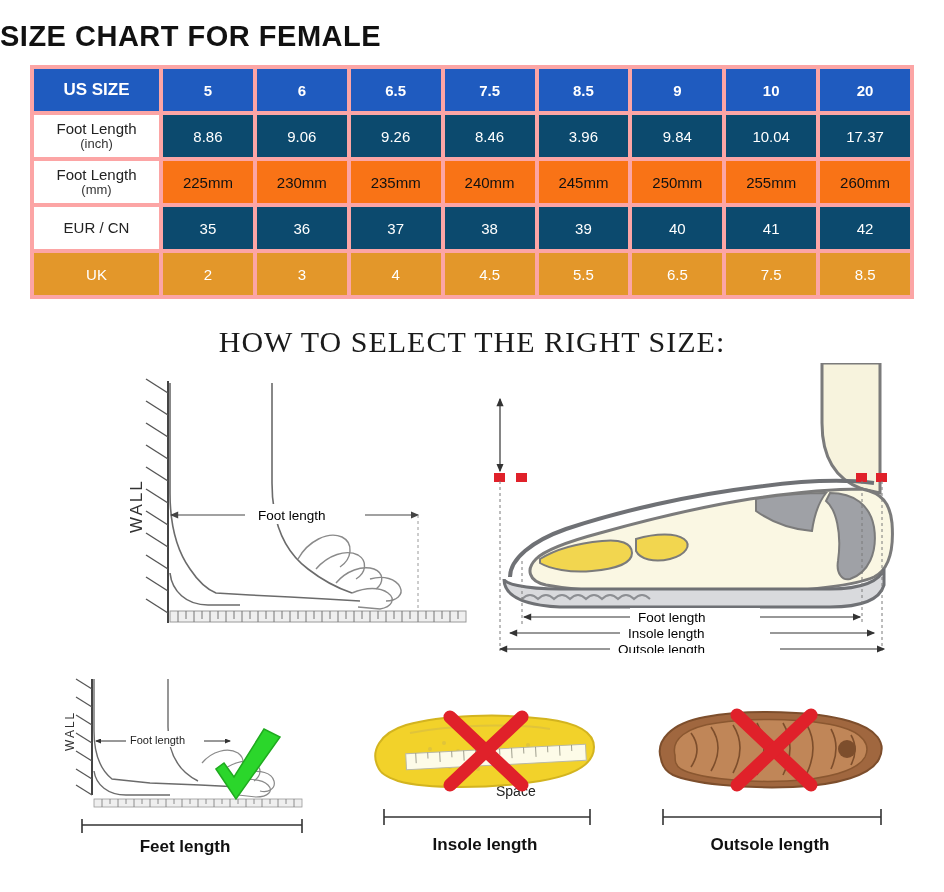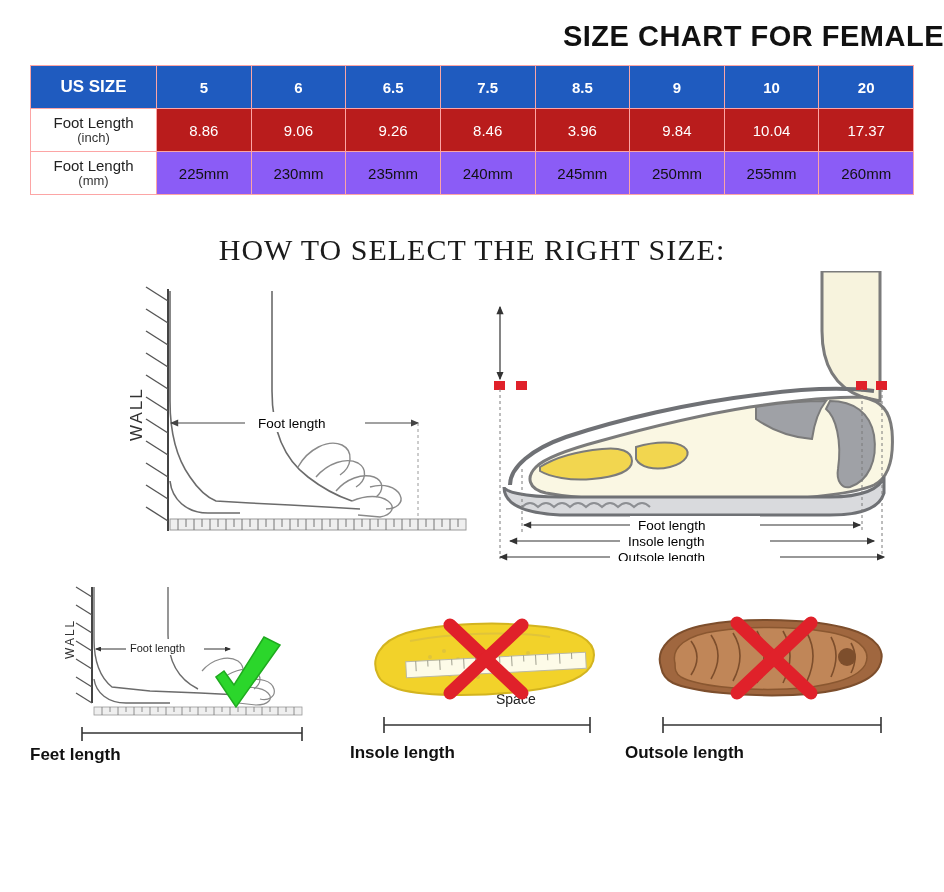--- a/index.html
+++ b/index.html
@@ -11,40 +11,40 @@
     width: 944px;
     height: 892px;
     font-family: "Liberation Sans", sans-serif;
     color: #111;
     position: relative;
     overflow: hidden;
   }
 
   
   .main-title {
-    text-align: right;
+    text-align: left;
     font-size: 29px;
     font-weight: bold;
     letter-spacing: 0.5px;
     padding-top: 20px;
     padding-bottom: 12px;
     color: #111;
   }
 
   
   .table-wrap {
     padding: 0 30px;
   }
   table.size-chart {
     border-collapse: collapse;
     width: 100%;
     table-layout: fixed;
   }
   table.size-chart td, table.size-chart th {
-    border: 1px solid #fca5a5;
+    border: 4px solid #fca5a5;
     text-align: center;
     font-size: 15px;
     height: 38px;
     padding: 2px 0;
   }
   .row-header-cell {
     width: 125px;
   }
   
   .hdr {
@@ -62,26 +62,26 @@
     color: #222;
     font-size: 15px;
     line-height: 1.05;
   }
   .grey-lbl .sub {
     display: block;
     font-size: 13px;
     color: #333;
   }
   .grey-val {
-    background: #b91c1c;
+    background: #0c4a6e;
     color: #ffffff;
     font-size: 15px;
   }
   .white-val {
-    background: #8b5cf6;
+    background: #f97316;
     color: #111;
     font-size: 15px;
   }
   
   .orange-lbl {
     background: #e3972a;
     color: #ffffff;
     font-size: 16px;
   }
   .orange-val {
@@ -89,36 +89,37 @@
     color: #ffffff;
     font-size: 15px;
   }
 
   
   .section-title {
     text-align: center;
     font-family: "Liberation Serif", serif;
     font-size: 30px;
     letter-spacing: 1px;
-    margin-top: 38px;
+    margin-top: 26px;
     margin-bottom: 4px;
     color: #1b1b1b;
   }
 
   
   .diagrams {
     position: relative;
     width: 944px;
     height: 520px;
   }
   .panel {
     position: absolute;
   }
 
   .caption {
+    text-align: center;
     font-size: 17px;
     font-weight: bold;
     color: #111;
   }
   .space-label {
     position: absolute;
     left: 496px;
     top: 420px;
     font-size: 14px;
     color: #222;
@@ -179,21 +180,47 @@
       <td class="white-val">225mm</td>
       <td class="white-val">230mm</td>
       <td class="white-val">235mm</td>
       <td class="white-val">240mm</td>
       <td class="white-val">245mm</td>
       <td class="white-val">250mm</td>
       <td class="white-val">255mm</td>
       <td class="white-val">260mm</td>
     </tr>
 
-
+    <tr>
+      <td class="grey-lbl row-header-cell">
+        <span>EUR / CN</span>
+      </td>
+      <td class="grey-val">35</td>
+      <td class="grey-val">36</td>
+      <td class="grey-val">37</td>
+      <td class="grey-val">38</td>
+      <td class="grey-val">39</td>
+      <td class="grey-val">40</td>
+      <td class="grey-val">41</td>
+      <td class="grey-val">42</td>
+    </tr>
+
+    <tr>
+      <td class="orange-lbl row-header-cell">
+        <span>UK</span>
+      </td>
+      <td class="orange-val">2</td>
+      <td class="orange-val">3</td>
+      <td class="orange-val">4</td>
+      <td class="orange-val">4.5</td>
+      <td class="orange-val">5.5</td>
+      <td class="orange-val">6.5</td>
+      <td class="orange-val">7.5</td>
+      <td class="orange-val">8.5</td>
+    </tr>
   </tbody>
     </table>
 </div>
 
 <div class="section-title">HOW TO SELECT THE RIGHT SIZE:</div>
 
 <div class="diagrams">
 
   <div class="panel" style="left:40px; top:10px;">
     <svg width="440" height="280" viewBox="0 0 440 280">

